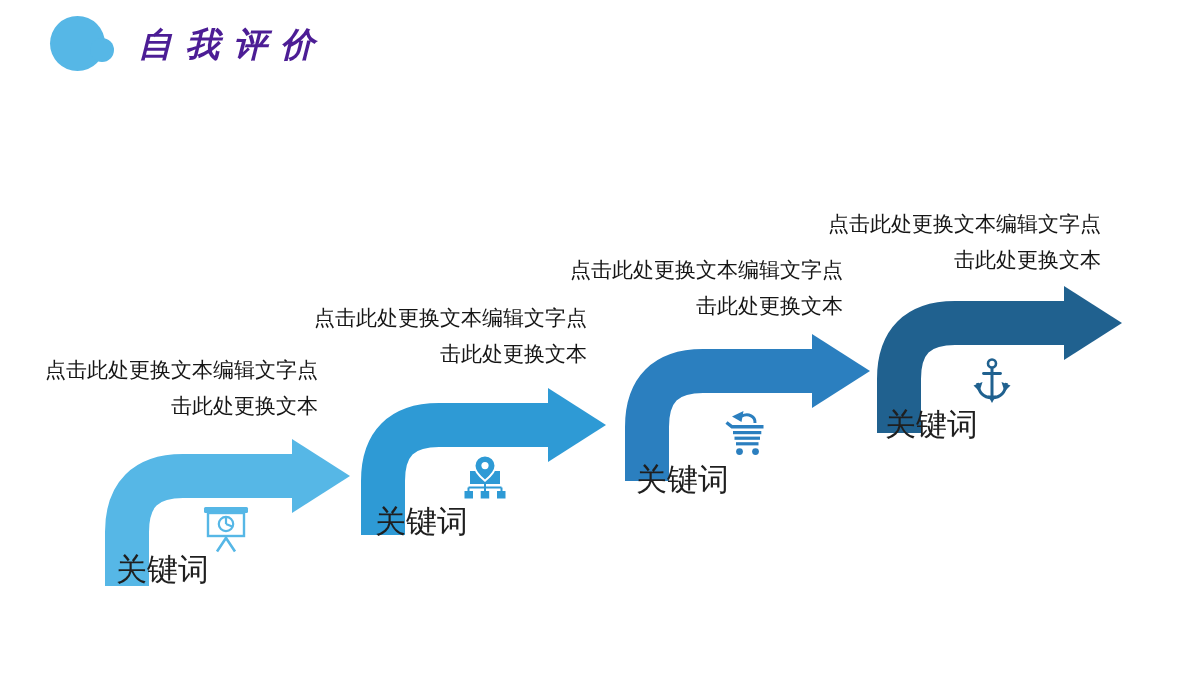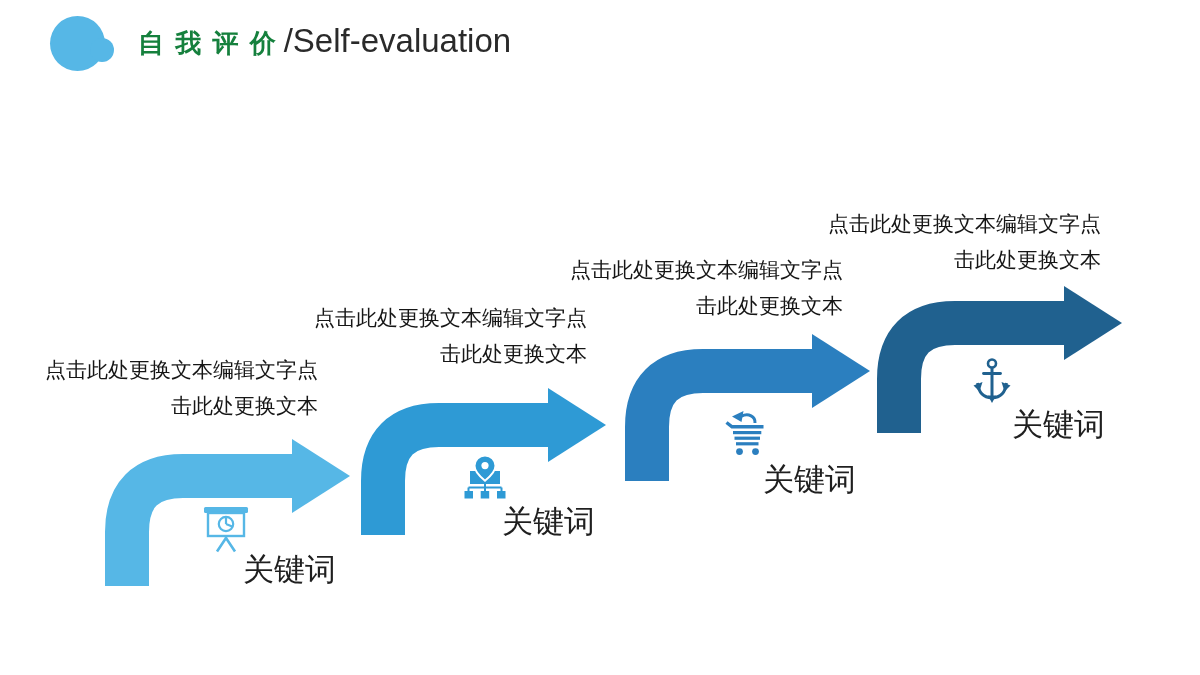--- a/index.html
+++ b/index.html
@@ -9,47 +9,46 @@
     background:#ffffff;
     font-family:"Liberation Sans","DejaVu Sans",sans-serif;
   }
   .abs { position:absolute; }
 
   
   .logo { left:48px; top:14px; width:72px; height:62px; }
   .logo .c1 { position:absolute; left:2px; top:2px; width:55px; height:55px; border-radius:50%; background:currentColor; }
   .logo .c2 { position:absolute; left:42px; top:24px; width:24px; height:24px; border-radius:50%; background:currentColor; }
   .title-row { left:138px; top:22px; display:flex; align-items:baseline; white-space:nowrap; }
-  .title-zh { font-size:26px; font-weight:700; letter-spacing:2px; color:#15803d; }
+  .title-zh { font-size:34px; font-weight:700; letter-spacing:2px; color:#4c1d95;font-style:italic; }
   .title-en { font-size:33px; font-weight:400; color:#2a2a2a; margin-left:6px; }
 
   
   .arrow { width:250px; height:152px; }
   .arrow svg { display:block; }
   .icon { width:48px; height:47px; }
   .icon svg { display:block; }
-  .keyword { width:220px; text-align:right; font-size:31px; line-height:38px; color:#1f1f1f; white-space:nowrap; }
+  .keyword { width:220px; text-align:left; font-size:31px; line-height:38px; color:#1f1f1f; white-space:nowrap; }
   .desc { width:340px; text-align:right; font-size:21px; line-height:36px; color:#161616; white-space:nowrap;margin-top:28px; }
 
   
   .a1 { left:102px; top:434px; } .i1 { left:202px; top:506px; } .k1 { left:116px; top:551px; } .d1 { right:882px; top:324px; }
   .a2 { left:358px; top:383px; } .i2 { left:461px; top:454px; } .k2 { left:375px; top:503px; } .d2 { right:613px; top:272px; }
   .a3 { left:622px; top:329px; } .i3 { left:722px; top:410px; } .k3 { left:636px; top:461px; } .d3 { right:357px; top:224px; }
   .a4 { left:874px; top:281px; } .i4 { left:971px; top:357px; } .k4 { left:885px; top:406px; } .d4 { right:99px;  top:178px; }
 </style>
 </head>
 <body style="background: rgb(255, 255, 255);">
 
 <div class="abs logo" style="color: rgb(86, 183, 230);">
   <div class="c1"></div>
   <div class="c2"></div>
 </div>
 <div class="abs title-row">
   <span class="title-zh">自 我 评 价</span>
-  <span class="title-en">/Self-evaluation</span>
 </div>
 
 <div>
   <div class="abs desc d1">
     <div>点击此处更换文本编辑文字点</div>
     <div>击此处更换文本</div>
   </div>
   <span class="abs arrow a1" style="color: rgb(86, 183, 230);">
     <svg width="250" height="152" viewBox="0 0 250 152">
       <path d="M25 152 L25 98 Q25 42 81 42 L191 42" fill="none" stroke="currentColor" stroke-width="44"></path>

